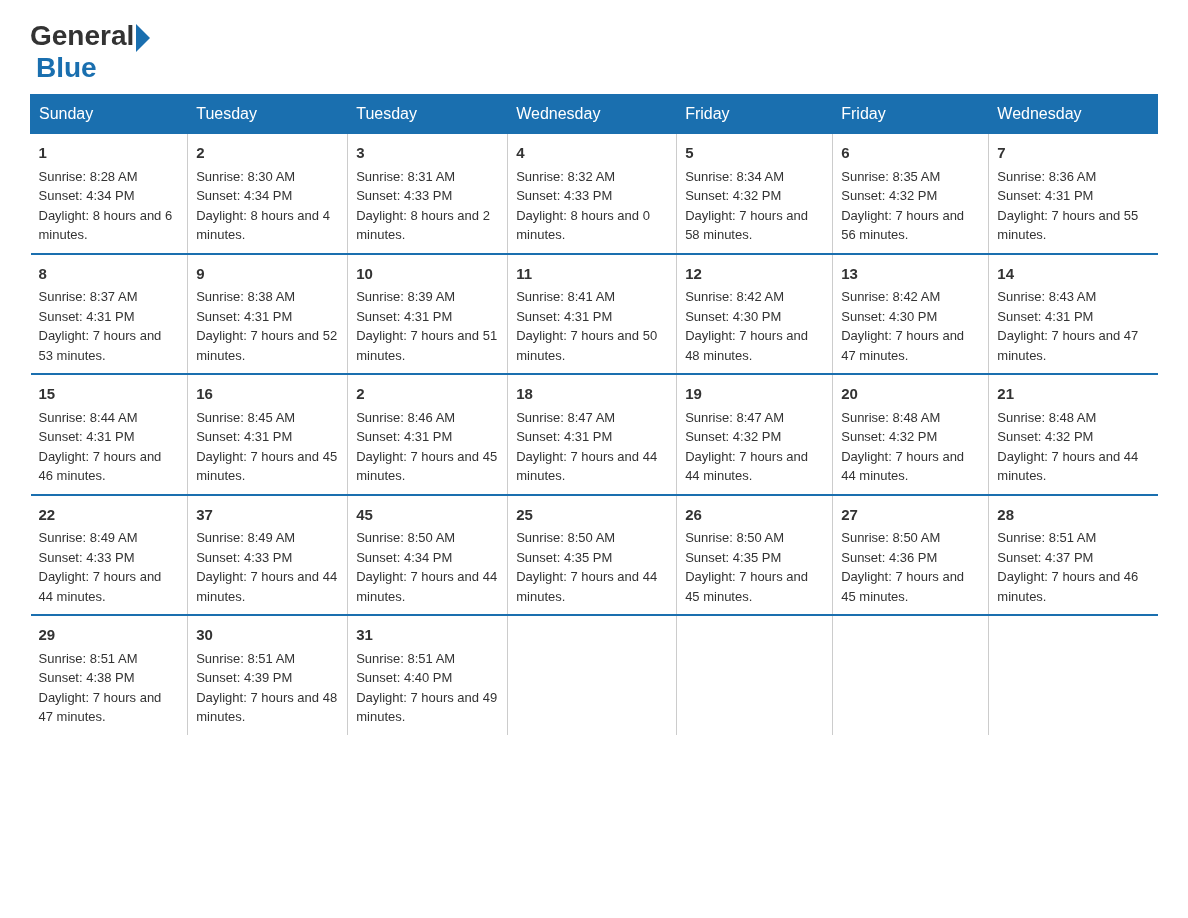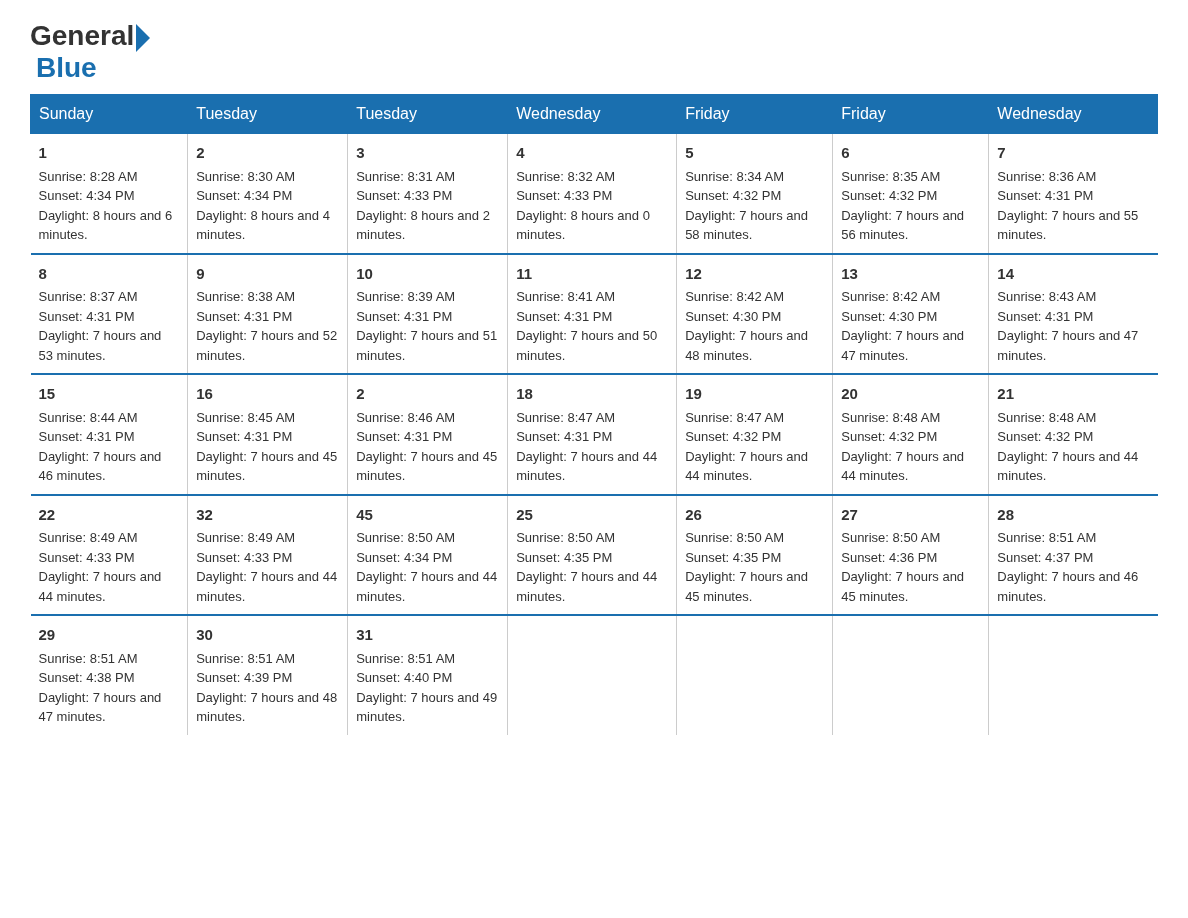--- a/index.html
+++ b/index.html
@@ -159,21 +159,21 @@
         <td><span class="day-number">15</span>Sunrise: 8:44 AM<br>Sunset: 4:31 PM<br>Daylight: 7 hours and 46 minutes.</td>
         <td><span class="day-number">16</span>Sunrise: 8:45 AM<br>Sunset: 4:31 PM<br>Daylight: 7 hours and 45 minutes.</td>
         <td><span class="day-number">2</span>Sunrise: 8:46 AM<br>Sunset: 4:31 PM<br>Daylight: 7 hours and 45 minutes.</td>
         <td><span class="day-number">18</span>Sunrise: 8:47 AM<br>Sunset: 4:31 PM<br>Daylight: 7 hours and 44 minutes.</td>
         <td><span class="day-number">19</span>Sunrise: 8:47 AM<br>Sunset: 4:32 PM<br>Daylight: 7 hours and 44 minutes.</td>
         <td><span class="day-number">20</span>Sunrise: 8:48 AM<br>Sunset: 4:32 PM<br>Daylight: 7 hours and 44 minutes.</td>
         <td><span class="day-number">21</span>Sunrise: 8:48 AM<br>Sunset: 4:32 PM<br>Daylight: 7 hours and 44 minutes.</td>
       </tr>
       <tr>
         <td><span class="day-number">22</span>Sunrise: 8:49 AM<br>Sunset: 4:33 PM<br>Daylight: 7 hours and 44 minutes.</td>
-        <td><span class="day-number">32</span>Sunrise: 8:49 AM<br>Sunset: 4:33 PM<br>Daylight: 7 hours and 44 minutes.</td>
+        <td><span class="day-number">37</span>Sunrise: 8:49 AM<br>Sunset: 4:33 PM<br>Daylight: 7 hours and 44 minutes.</td>
         <td><span class="day-number">45</span>Sunrise: 8:50 AM<br>Sunset: 4:34 PM<br>Daylight: 7 hours and 44 minutes.</td>
         <td><span class="day-number">25</span>Sunrise: 8:50 AM<br>Sunset: 4:35 PM<br>Daylight: 7 hours and 44 minutes.</td>
         <td><span class="day-number">26</span>Sunrise: 8:50 AM<br>Sunset: 4:35 PM<br>Daylight: 7 hours and 45 minutes.</td>
         <td><span class="day-number">27</span>Sunrise: 8:50 AM<br>Sunset: 4:36 PM<br>Daylight: 7 hours and 45 minutes.</td>
         <td><span class="day-number">28</span>Sunrise: 8:51 AM<br>Sunset: 4:37 PM<br>Daylight: 7 hours and 46 minutes.</td>
       </tr>
       <tr>
         <td><span class="day-number">29</span>Sunrise: 8:51 AM<br>Sunset: 4:38 PM<br>Daylight: 7 hours and 47 minutes.</td>
         <td><span class="day-number">30</span>Sunrise: 8:51 AM<br>Sunset: 4:39 PM<br>Daylight: 7 hours and 48 minutes.</td>
         <td><span class="day-number">31</span>Sunrise: 8:51 AM<br>Sunset: 4:40 PM<br>Daylight: 7 hours and 49 minutes.</td>

